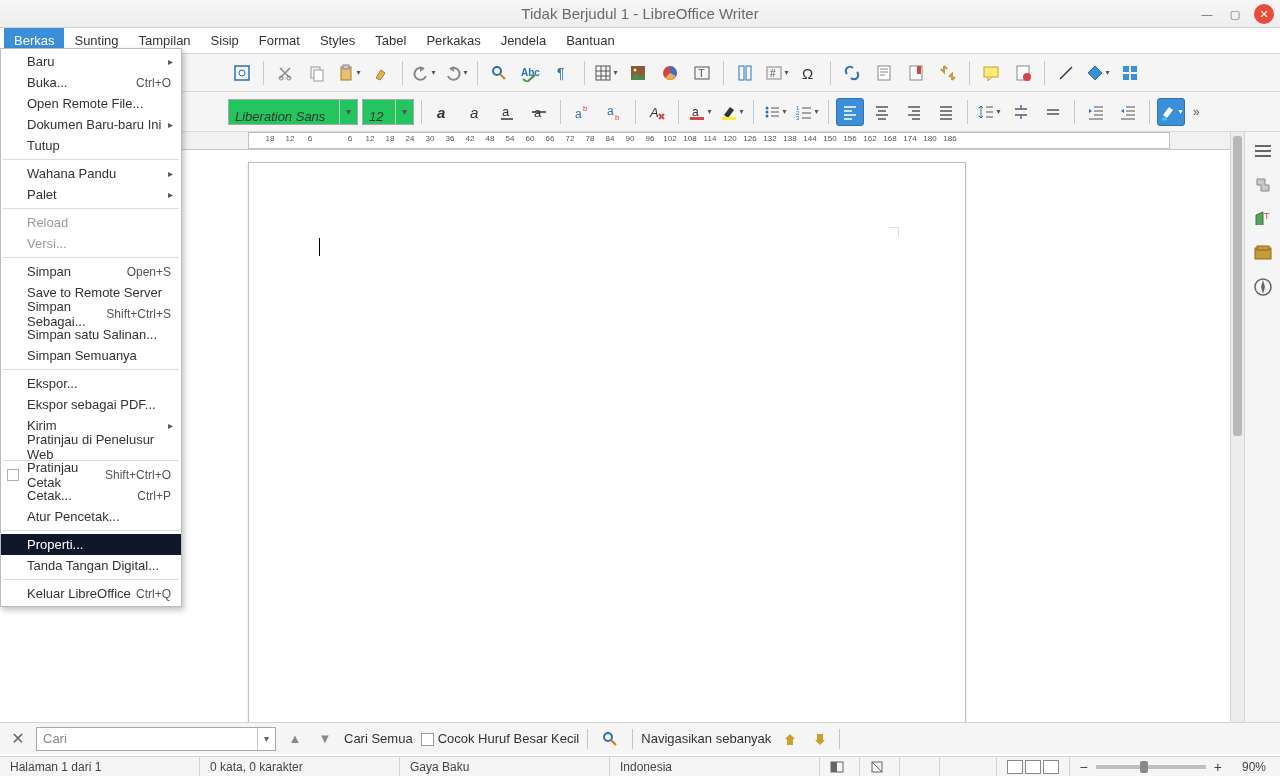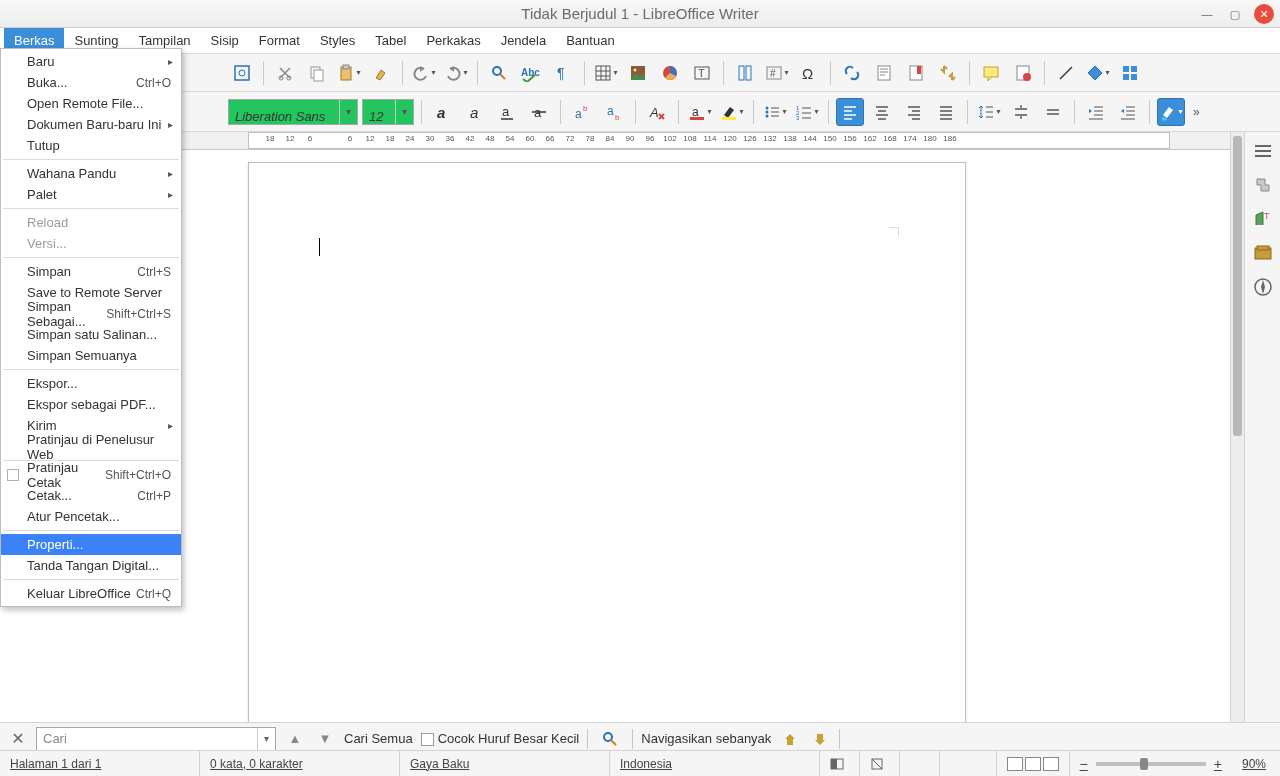--- a/index.html
+++ b/index.html
@@ -47,35 +47,35 @@
 .sidebar-rail { width: 36px; background: #f5f5f5; border-left: 1px solid #d4d4d4; display: flex; flex-direction: column; align-items: center; padding-top: 6px; gap: 8px; }
 .rail-icon { width: 26px; height: 26px; display: flex; align-items: center; justify-content: center; border-radius: 3px; }
 
 
 .file-menu { position: absolute; left: 0; top: 48px; width: 182px; background: #fff; border: 1px solid #bcbcbc; box-shadow: 2px 3px 6px rgba(0,0,0,.25); z-index: 100; padding: 2px 0; }
 .file-menu .mi { height: 21px; display: flex; align-items: center; padding: 0 10px 0 26px; position: relative; cursor: default; }
 .file-menu .mi .lbl { flex: 1; }
 .file-menu .mi .short { color: #555; font-size: 12px; }
 .file-menu .mi .sub { position: absolute; right: 8px; font-size: 10px; color: #555; }
 .file-menu .mi.disabled { color: #9b9b9b; }
-.file-menu .mi.highlight { background: #3b82f6; color: #fff; justify-content: flex-end; }
+.file-menu .mi.highlight { background: #0f172a; color: #fff; justify-content: flex-end; }
 .file-menu .sep { height: 1px; background: #dcdcdc; margin: 3px 2px; }
 .mi .chk { position: absolute; left: 6px; width: 12px; height: 12px; border: 1px solid #b0b0b0; background: #fff; }
 
 
 .findbar { position: absolute; left: 0; right: 0; bottom: 22px; height: 32px; background: #f5f5f5; border-top: 1px solid #d4d4d4; display: flex; align-items: center; padding: 0 8px; gap: 8px; font-size: 13px; }
 .findbar .x { width: 20px; height: 20px; display: flex; align-items: center; justify-content: center; color: #666; font-size: 16px; }
 .findbar .searchbox { width: 240px; height: 24px; border: 1px solid #a8a8a8; background: #fff; display: flex; align-items: center; padding: 0 6px; position: relative; }
 .findbar .searchbox .arrow { position: absolute; right: 0; top: 0; bottom: 0; width: 18px; border-left: 1px solid #c9c9c9; display: flex; align-items: center; justify-content: center; font-size: 10px; color: #666; }
 .findbar .nav-arrow { width: 22px; height: 22px; display: flex; align-items: center; justify-content: center; color: #888; }
 .findbar .cbx { width: 13px; height: 13px; border: 1px solid #9b9b9b; background: #fff; display: inline-block; margin-right: 4px; vertical-align: middle; }
 .findbar .vsep { width: 1px; height: 20px; background: #c4c4c4; }
 
 
-.statusbar { position: absolute; left: 0; right: 0; bottom: 0; height: 26px; background: #f5f5f5; border-top: 1px solid #d4d4d4; display: flex; align-items: center; font-size: 12px; color: #444; text-decoration: underline; }
+.statusbar { position: absolute; left: 0; right: 0; bottom: 0; height: 20px; background: #f5f5f5; border-top: 1px solid #d4d4d4; display: flex; align-items: center; font-size: 12px; color: #444; }
 .statusbar .cell { padding: 0 10px; border-right: 1px solid #d4d4d4; height: 100%; display: flex; align-items: center; }
 .statusbar .flex { flex: 1; }
 .zoom-slider { width: 110px; height: 4px; background: #c0c0c0; position: relative; margin: 0 8px; }
 .zoom-slider .knob { position: absolute; left: 40%; top: -4px; width: 8px; height: 12px; background: #888; border-radius: 2px; }
 .viewmode-icons { display: flex; gap: 2px; }
 .vm { width: 16px; height: 14px; border: 1px solid #888; background: #fff; }
 
 svg { display: block; }
 </style>
 </head>
@@ -539,21 +539,21 @@
     <div class="sep"></div>
     <div class="mi disabled">
       <span class="lbl">Reload</span>
     </div>
     <div class="mi disabled">
       <span class="lbl">Versi...</span>
     </div>
     <div class="sep"></div>
     <div class="mi">
       <span class="lbl">Simpan</span>
-      <span class="short">Ctrl+S</span>
+      <span class="short">Open+S</span>
     </div>
     <div class="mi">
       <span class="lbl">Save to Remote Server</span>
     </div>
     <div class="mi">
       <span class="lbl">Simpan Sebagai...</span>
       <span class="short">Shift+Ctrl+S</span>
     </div>
     <div class="mi">
       <span class="lbl">Simpan satu Salinan...</span>

